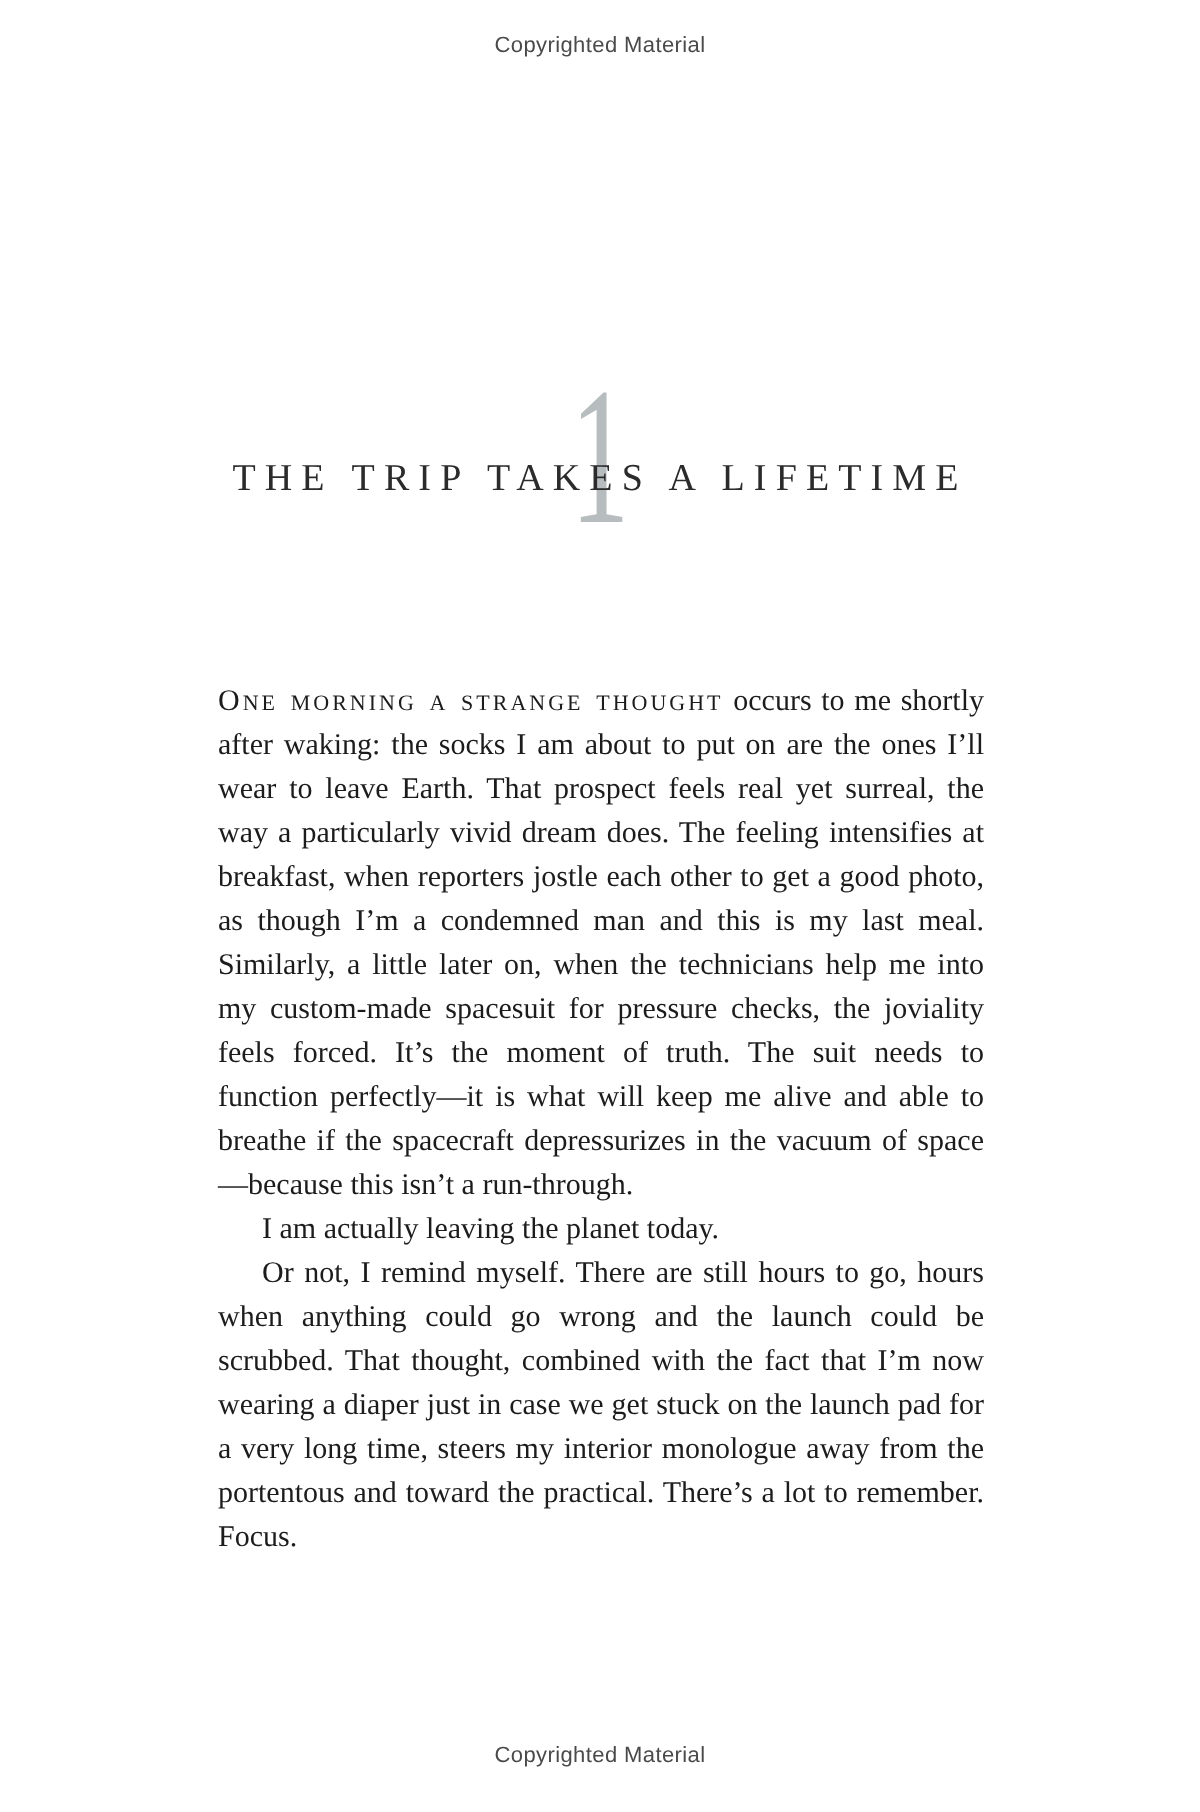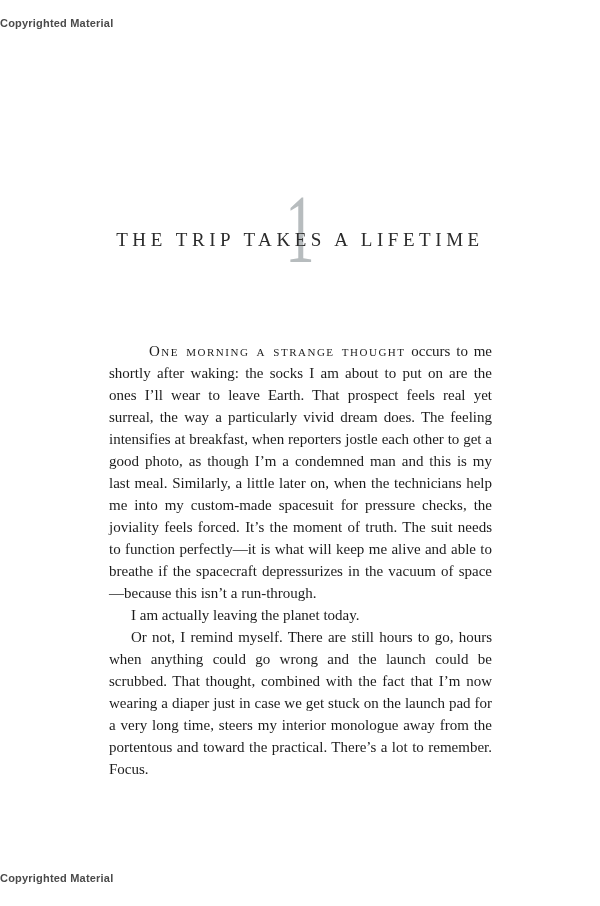--- a/index.html
+++ b/index.html
@@ -14,23 +14,24 @@
     margin: 0 auto;
     background: #ffffff;
     overflow: hidden;
     font-family: "Liberation Serif", serif;
     color: #1c1c1c;
   }
   .copyright {
     position: absolute;
     left: 0;
     right: 0;
+    text-align: center;
     font-family: "Liberation Sans", sans-serif;
     font-size: 11px;
-    font-weight: 700;
+    font-weight: 400;
     color: #4a4a4a;
     letter-spacing: 0.2px;
   }
   .copyright.top { top: 17px; }
   .copyright.bottom { top: 872px; }
 
   .chapter-number {
     position: absolute;
     top: 180px;
     left: 0;
@@ -74,21 +75,20 @@
   .body-text p {
     margin: 0;
   }
   .body-text p.indent {
     text-indent: 22px;
     font-family: Liberation Serif, serif;
   }
   .lead-in {
     font-variant: small-caps;
     letter-spacing: 0.1em;
-    margin-left: 40px;
   }
 
   .page-number {
     position: absolute;
     top: 800px;
     left: 109px;
     width: 373px;
     text-align: right;
     font-size: 11.5px;
     color: #2b2b2b;

